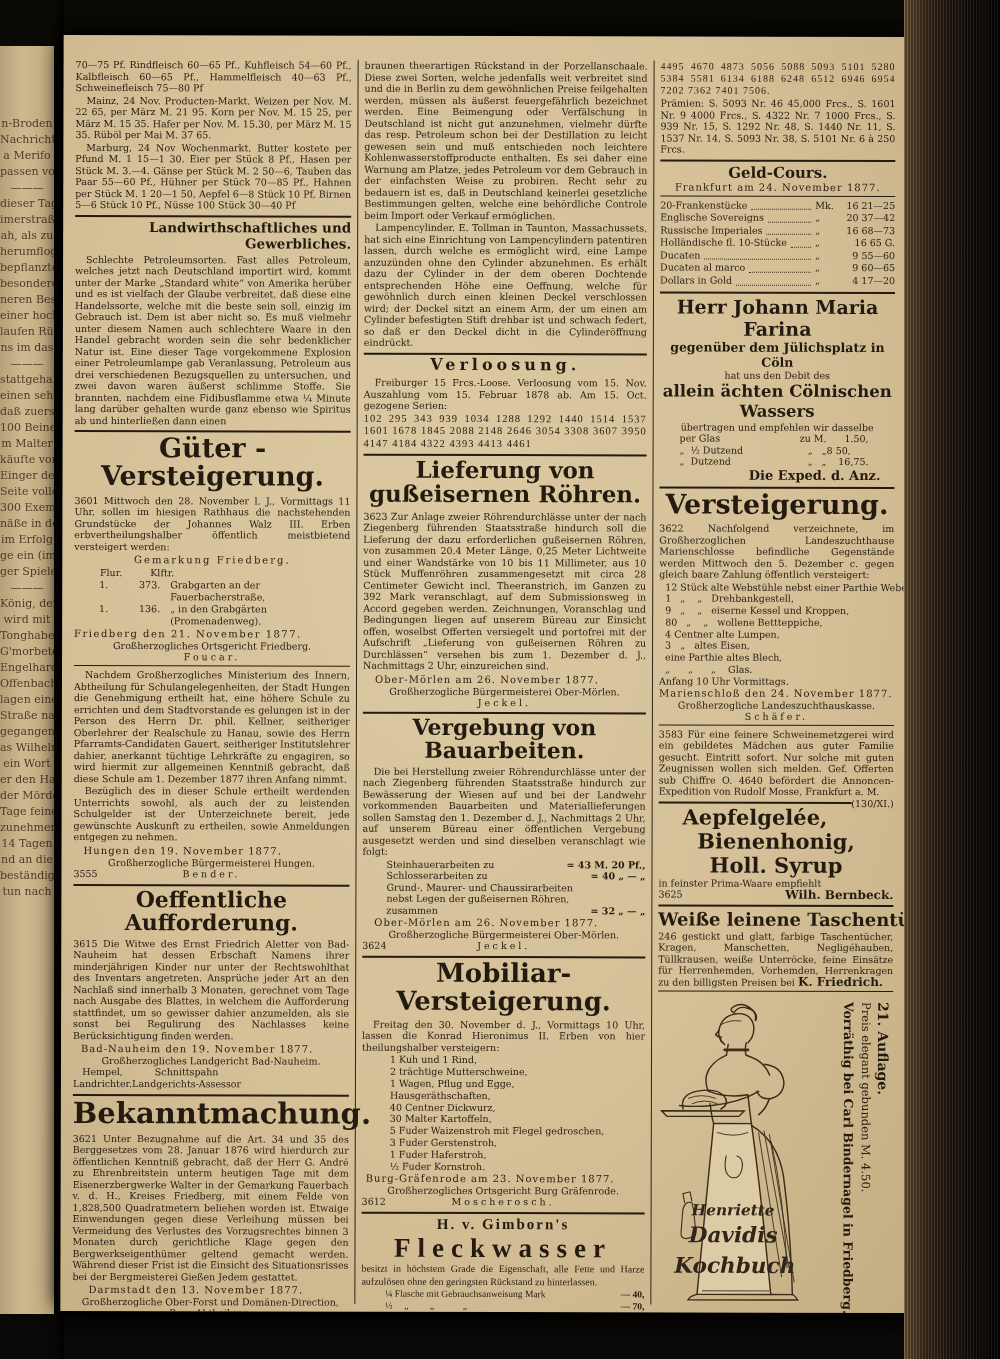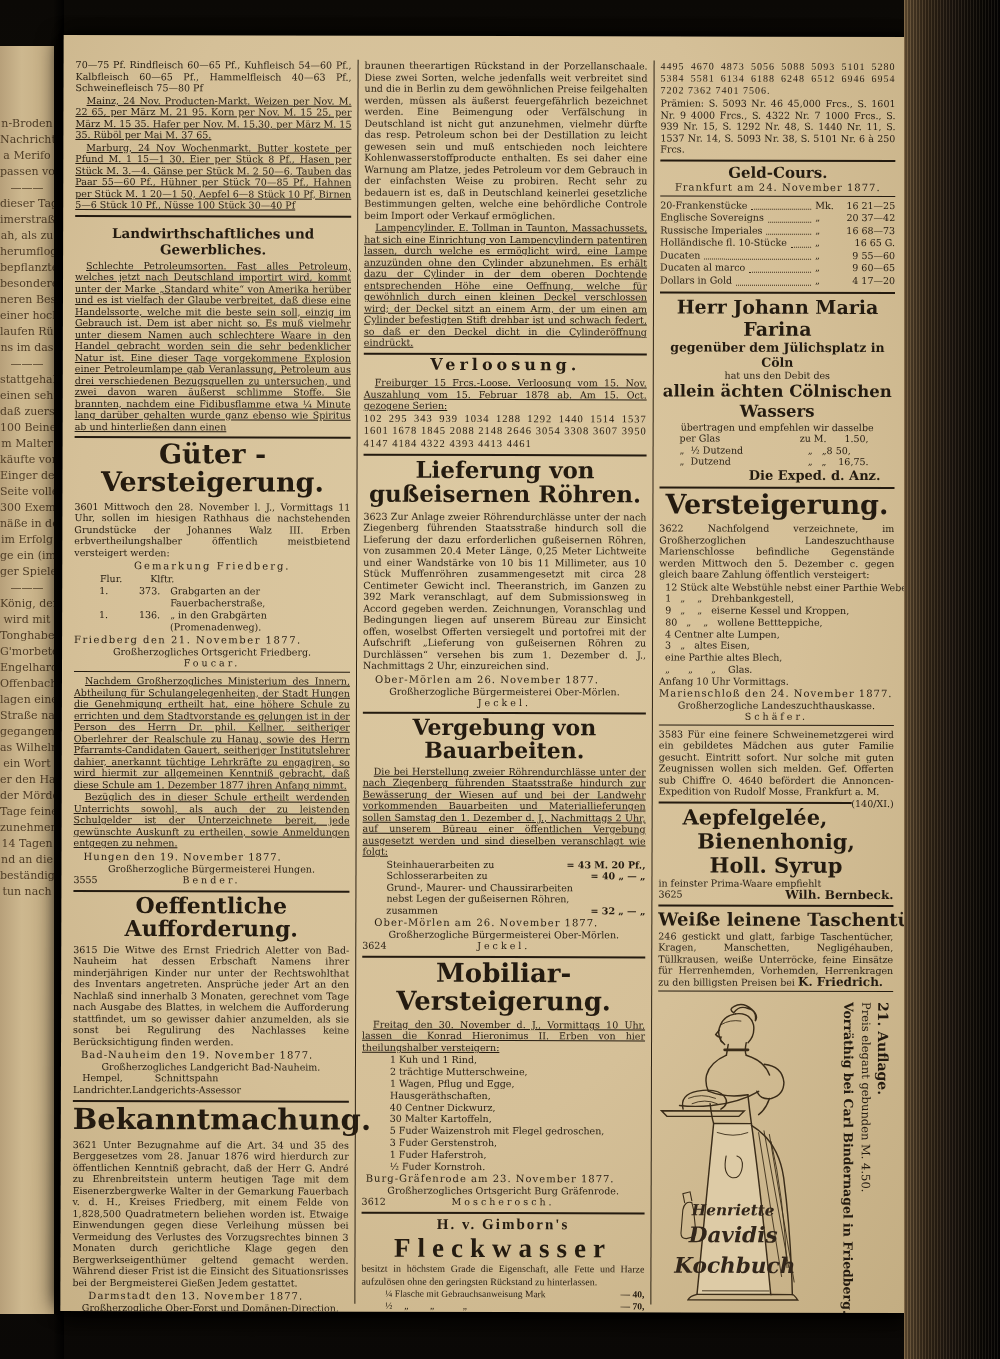--- a/index.html
+++ b/index.html
@@ -23,24 +23,24 @@
   .paper{position:absolute;left:62px;top:36px;width:846px;height:1276px;
       background:radial-gradient(ellipse at 45% 38%,#dcc9a2 0%,#d5c098 55%,#c3ad82 100%);
       box-shadow:-10px 0 20px -4px rgba(0,0,0,.8), 10px 0 18px -4px rgba(0,0,0,.6), 0 -6px 14px -4px rgba(0,0,0,.7), 0 10px 16px -4px rgba(0,0,0,.8);
       transform:rotate(.15deg);box-sizing:border-box;padding:24px 8px 8px 12px;overflow:hidden;}
   .cols{display:flex;height:100%;}
   .col{box-sizing:border-box;}
   .col1{width:282px;padding-right:6px;}
   .col2{width:296px;border-left:1px solid #2e2314;padding:0 6px;}
   .col3{width:242px;border-left:1px solid #2e2314;padding-left:6px;}
   p,.para{margin:0 0 1px 0;font-size:9.5px;line-height:11.5px;text-align:justify;}
-  .ind{text-indent:11px;text-decoration:underline;}
+  .ind{text-indent:11px;}
   .rule{border:none;border-top:1.6px solid #241b10;margin:3px 0;}
   .rule2{border:none;border-top:2.4px solid #241b10;margin:4px 0 2px 0;}
-  .h-sub{font-size:13.5px;font-weight:bold;text-align:center;margin:8px 0 3px 0;}
+  .h-sub{font-size:13.5px;font-weight:bold;text-align:right;margin:2px 0 3px 0;}
   .h-big{font-weight:bold;text-align:center;margin:2px 0 4px 0;line-height:1.05;}
   .ctr{text-align:center;}
   .rt{text-align:right;}
   .sp{letter-spacing:3px;}
   .sigrow{display:flex;font-size:9.5px;line-height:12px;}
   .sigrow .no{width:36px;text-align:left;}
   .sigrow .nm{flex:1;text-align:center;letter-spacing:3px;}
   .sigrow .sp2{width:36px;}
   .twosig{display:flex;justify-content:flex-start;font-size:9.5px;line-height:12px;}
   .flurrow{display:flex;font-size:9.5px;line-height:12px;}
@@ -343,21 +343,21 @@
             <div class="pre">4 Centner alte Lumpen,</div>
             <div class="pre">3   „   altes Eisen,</div>
             <div class="pre">eine Parthie altes Blech,</div>
             <div class="pre">„      „      „    Glas.</div>
           </div>
         <div style="font-size:9.5px">Anfang 10 Uhr Vormittags.</div>
         <div style="font-size:10px;letter-spacing:1px;line-height:13px">Marienschloß den 24. November 1877.</div>
         <div class="ctr" style="font-size:9.5px">Großherzogliche Landeszuchthauskasse.</div>
         <div class="ctr sp" style="font-size:9.5px">Schäfer.</div>
         <hr class="rule">
-        <p><span>3583 Für eine feinere Schweinemetzgerei wird ein gebildetes Mädchen aus guter Familie gesucht. Eintritt sofort. Nur solche mit guten Zeugnissen wollen sich melden. Gef. Offerten sub Chiffre O. 4640 befördert die Annoncen-Expedition von Rudolf Mosse, Frankfurt a. M.</span> <span style="float:right">(140/XI.)</span></p>
+        <p><span>3583 Für eine feinere Schweinemetzgerei wird ein gebildetes Mädchen aus guter Familie gesucht. Eintritt sofort. Nur solche mit guten Zeugnissen wollen sich melden. Gef. Offerten sub Chiffre O. 4640 befördert die Annoncen-Expedition von Rudolf Mosse, Frankfurt a. M.</span> <span style="float:right">(130/XI.)</span></p>
         <hr class="rule2">
         <div class="ctr" style="font-size:21px;font-weight:bold;line-height:24px">Aepfelgelée,</div>
         <div class="ctr" style="font-size:21px;font-weight:bold;line-height:24px">Bienenhonig,</div>
         <div class="ctr" style="font-size:21px;font-weight:bold;line-height:24px">Holl. Syrup</div>
         <div style="font-size:9.5px">in feinster Prima-Waare empfiehlt</div>
         <div class="sigrow">
           <span class="no">3625</span>
           <span class="nm" style="letter-spacing:0;text-align:right;font-weight:bold;font-size:12px">Wilh. Bernbeck.</span>
         </div>
         <hr class="rule2">

